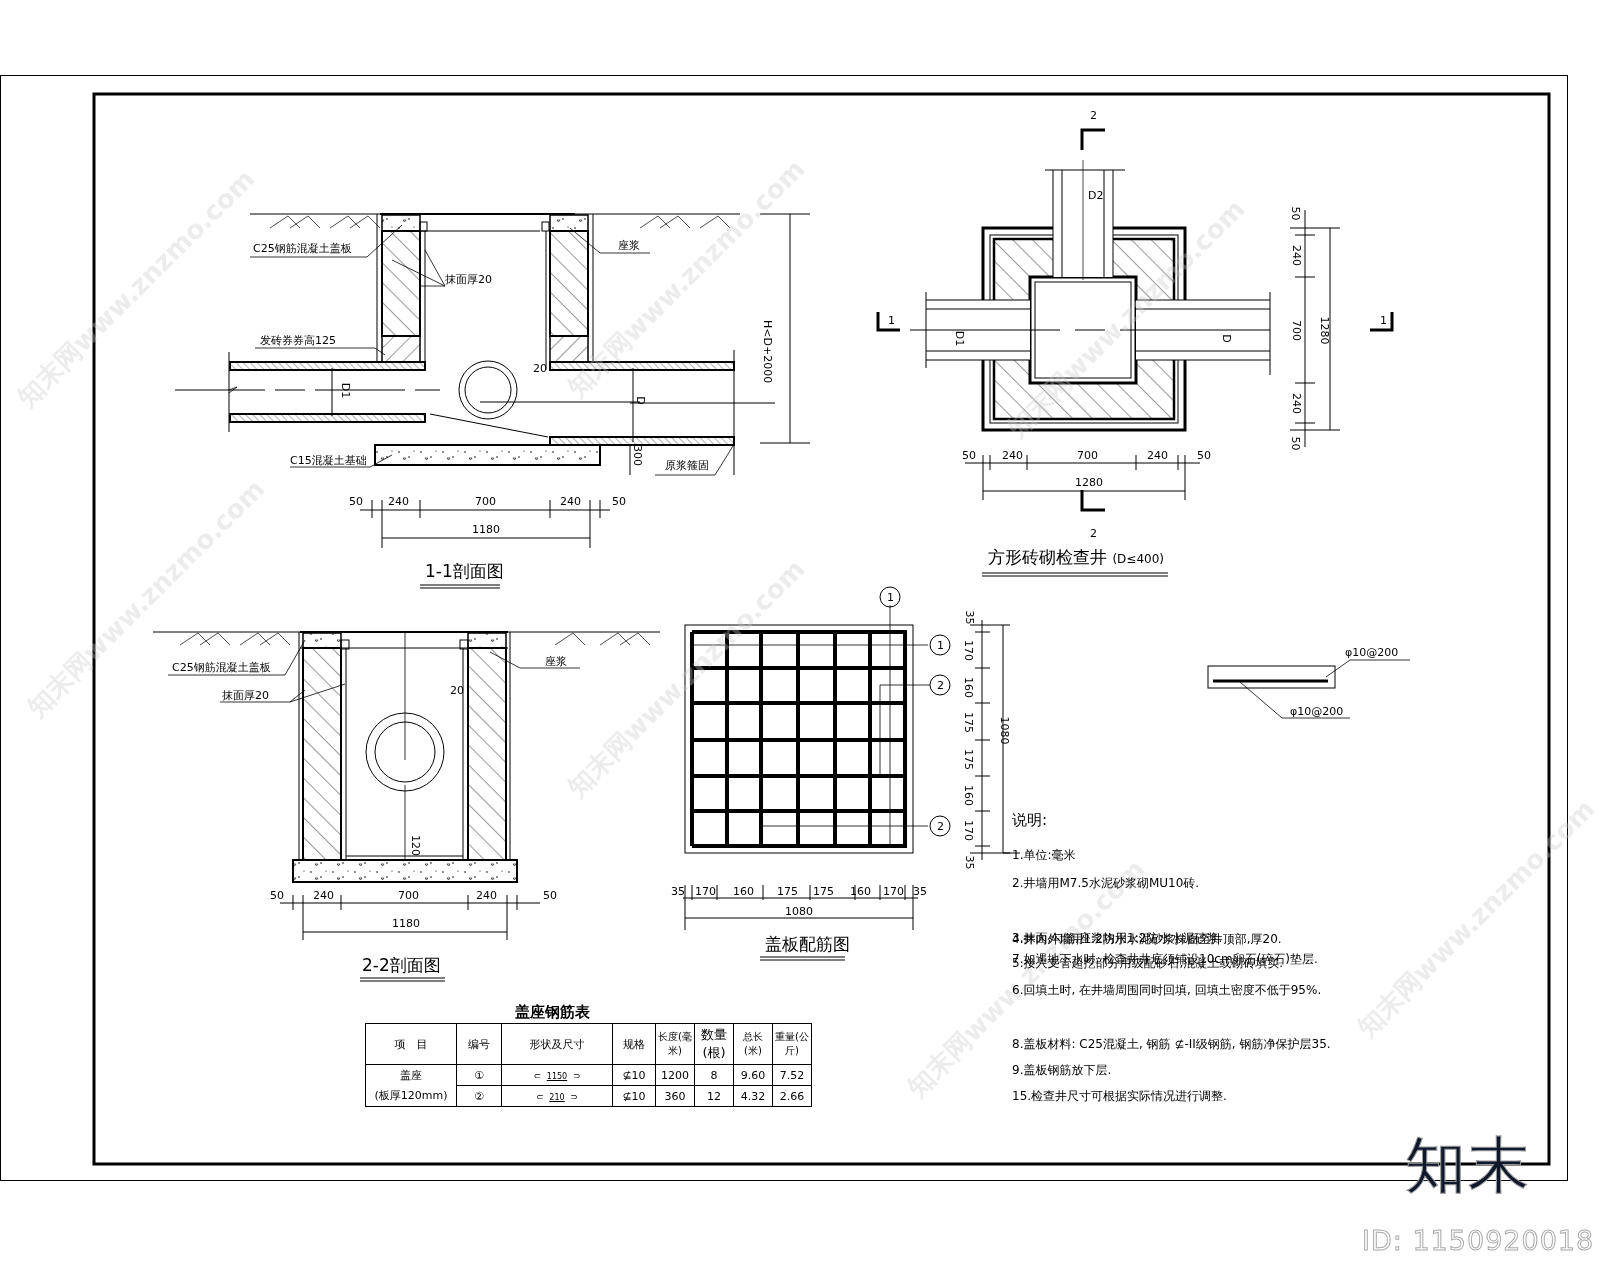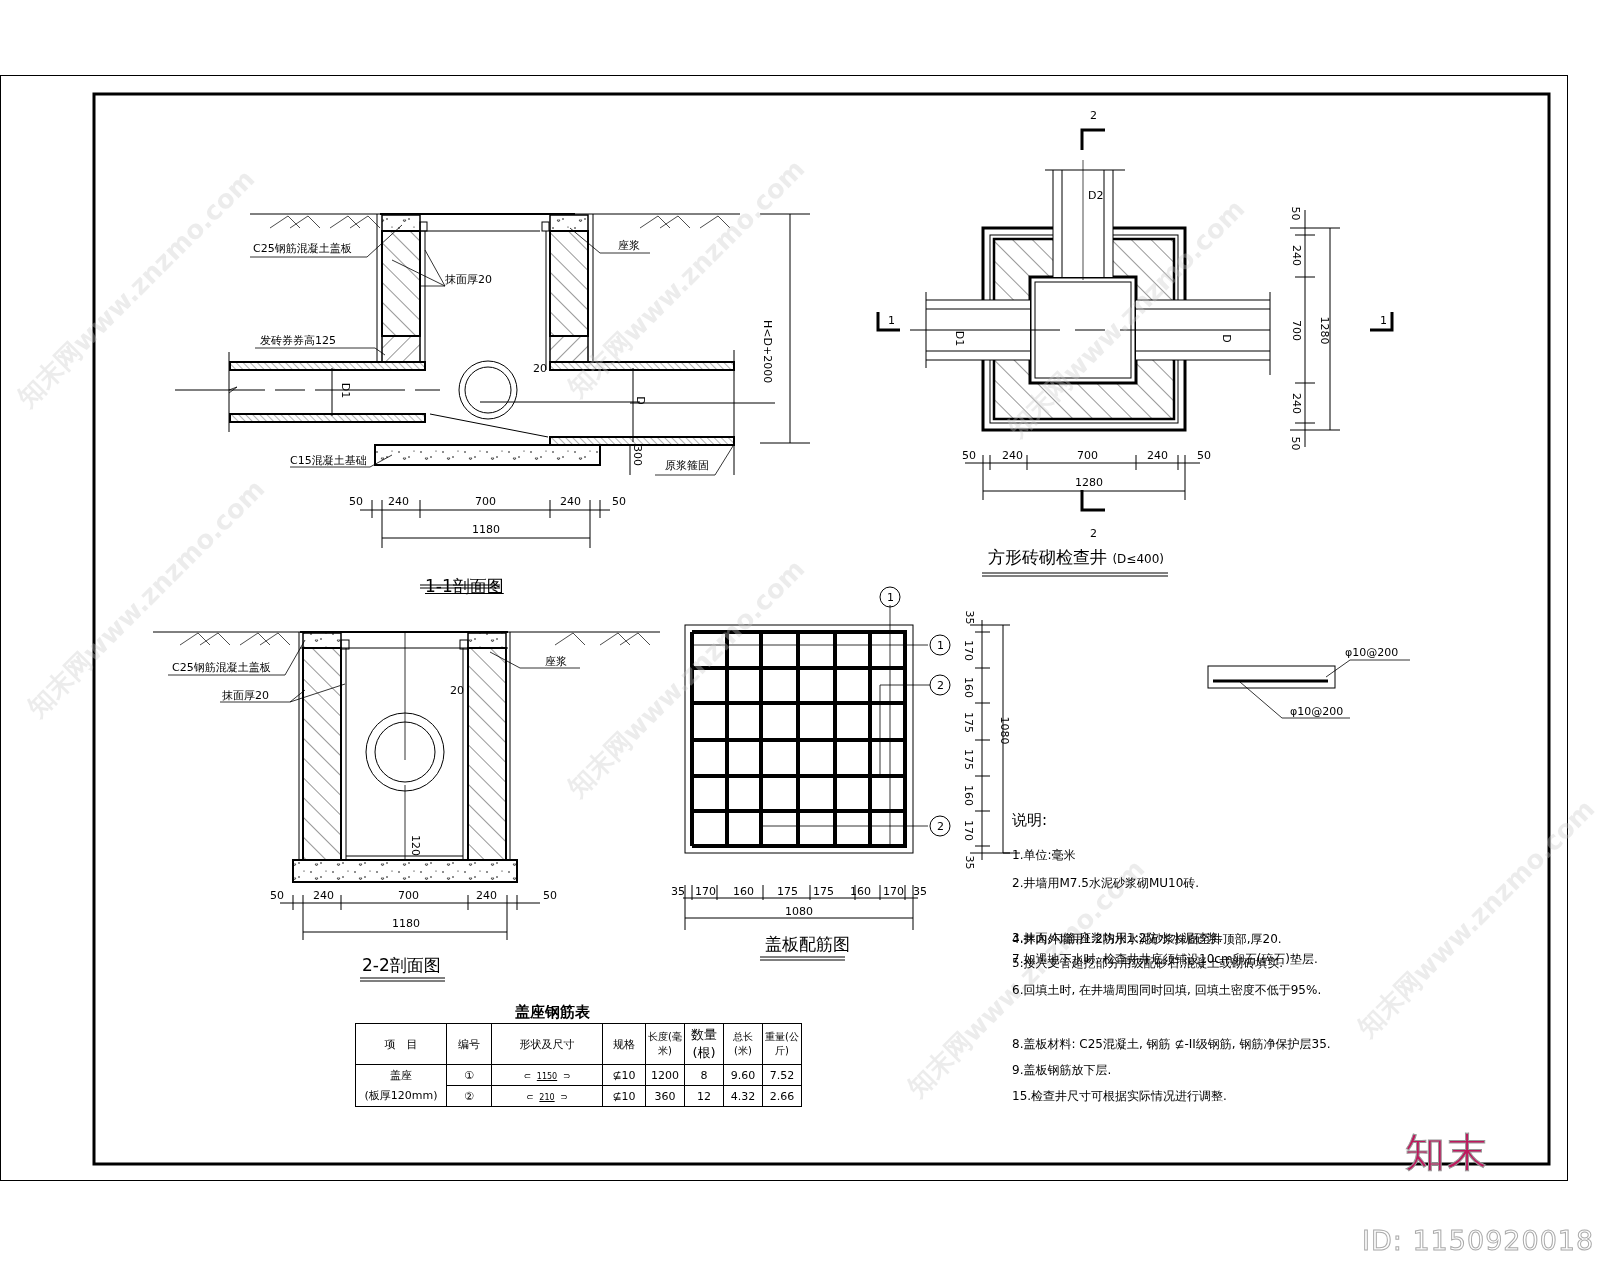--- a/index.html
+++ b/index.html
@@ -1,24 +1,24 @@
 <!DOCTYPE html>
 <html><head>
 <meta charset="utf-8">
 <style>
   html,body{margin:0;padding:0;background:#fff;}
   body{width:1600px;height:1280px;position:relative;overflow:hidden;font-family:"DejaVu Sans",sans-serif;color:#000;}
   svg{position:absolute;left:0;top:0;}
   .lbl{position:absolute;font-size:11px;white-space:nowrap;line-height:1;}
   .title{position:absolute;font-size:17px;white-space:nowrap;line-height:1;}
   .note{position:absolute;left:1012px;font-size:12px;white-space:nowrap;line-height:1;}
-  .wm-big{position:absolute;font-size:40px;color:#be185d;-webkit-text-stroke:1px #999;letter-spacing:2px;}
+  .wm-big{position:absolute;font-size:61px;color:#0f172a;-webkit-text-stroke:1px #999;letter-spacing:2px;}
   .wm-id{position:absolute;font-size:27px;color:#fff;-webkit-text-stroke:1px #aaa;letter-spacing:1px;}
   .wm-diag{position:absolute;font-size:26px;color:rgba(200,200,200,0.35);transform:rotate(-45deg);transform-origin:left top;white-space:nowrap;font-weight:bold;}
-  table.rebar{position:absolute;left:355px;top:1023px;border-collapse:collapse;font-size:11px;}
+  table.rebar{position:absolute;left:365px;top:1023px;border-collapse:collapse;font-size:11px;}
   table.rebar td{border:1px solid #000;text-align:center;padding:0 2px;height:20px;}
   table.rebar tr.hd td{height:40px;}
   .tbl-title{position:absolute;left:515px;top:1003px;font-size:15px;font-weight:bold;}
 </style>
 </head>
 <body>
 
 <svg width="1600" height="1280">
   <defs>
     <pattern id="hatch" width="14" height="14" patternUnits="userSpaceOnUse" patternTransform="rotate(-45)">
@@ -253,21 +253,21 @@
 <div class="lbl" style="left:636px;top:395px;transform:rotate(90deg);">D</div>
 <div class="lbl" style="left:533px;top:363px;">20</div>
 <div class="lbl" style="left:627px;top:450px;transform:rotate(90deg);">300</div>
 
 <div class="lbl" style="left:349px;top:496px;">50</div>
 <div class="lbl" style="left:388px;top:496px;">240</div>
 <div class="lbl" style="left:475px;top:496px;">700</div>
 <div class="lbl" style="left:560px;top:496px;">240</div>
 <div class="lbl" style="left:612px;top:496px;">50</div>
 <div class="lbl" style="left:472px;top:524px;">1180</div>
-<div class="title" style="left:425px;top:578px;text-decoration:underline;">1-1剖面图</div>
+<div class="title" style="left:425px;top:563px;">1-1剖面图</div>
 
 <div class="lbl" style="left:1090px;top:110px;">2</div>
 <div class="lbl" style="left:1090px;top:528px;">2</div>
 <div class="lbl" style="left:888px;top:315px;">1</div>
 <div class="lbl" style="left:1380px;top:315px;">1</div>
 <div class="lbl" style="left:1088px;top:190px;">D2</div>
 <div class="lbl" style="left:952px;top:333px;transform:rotate(90deg);">D1</div>
 <div class="lbl" style="left:1222px;top:333px;transform:rotate(90deg);">D</div>
 
 <div class="lbl" style="left:962px;top:450px;">50</div>

